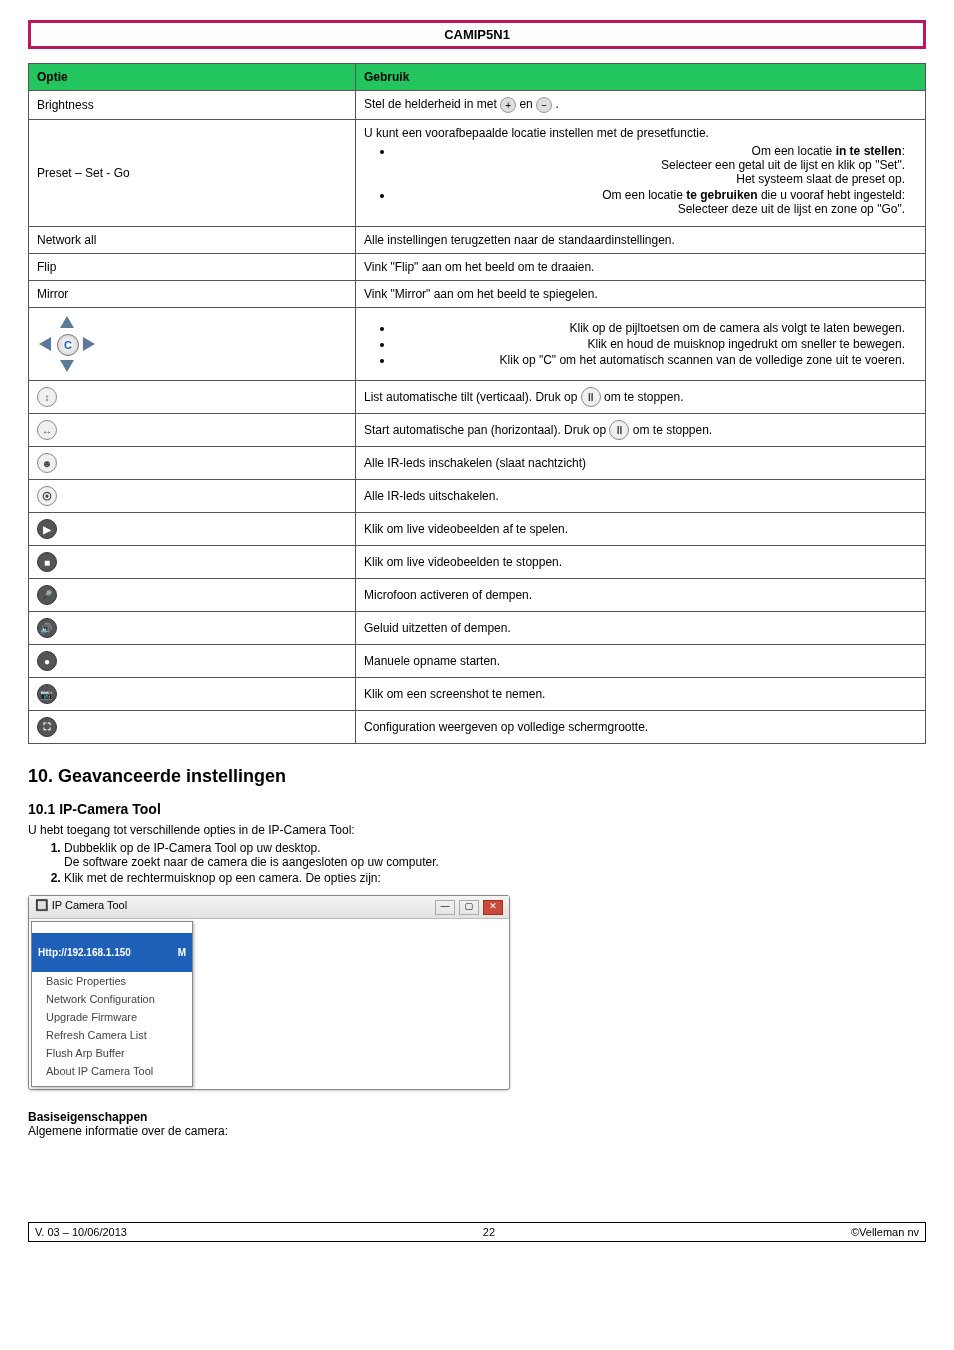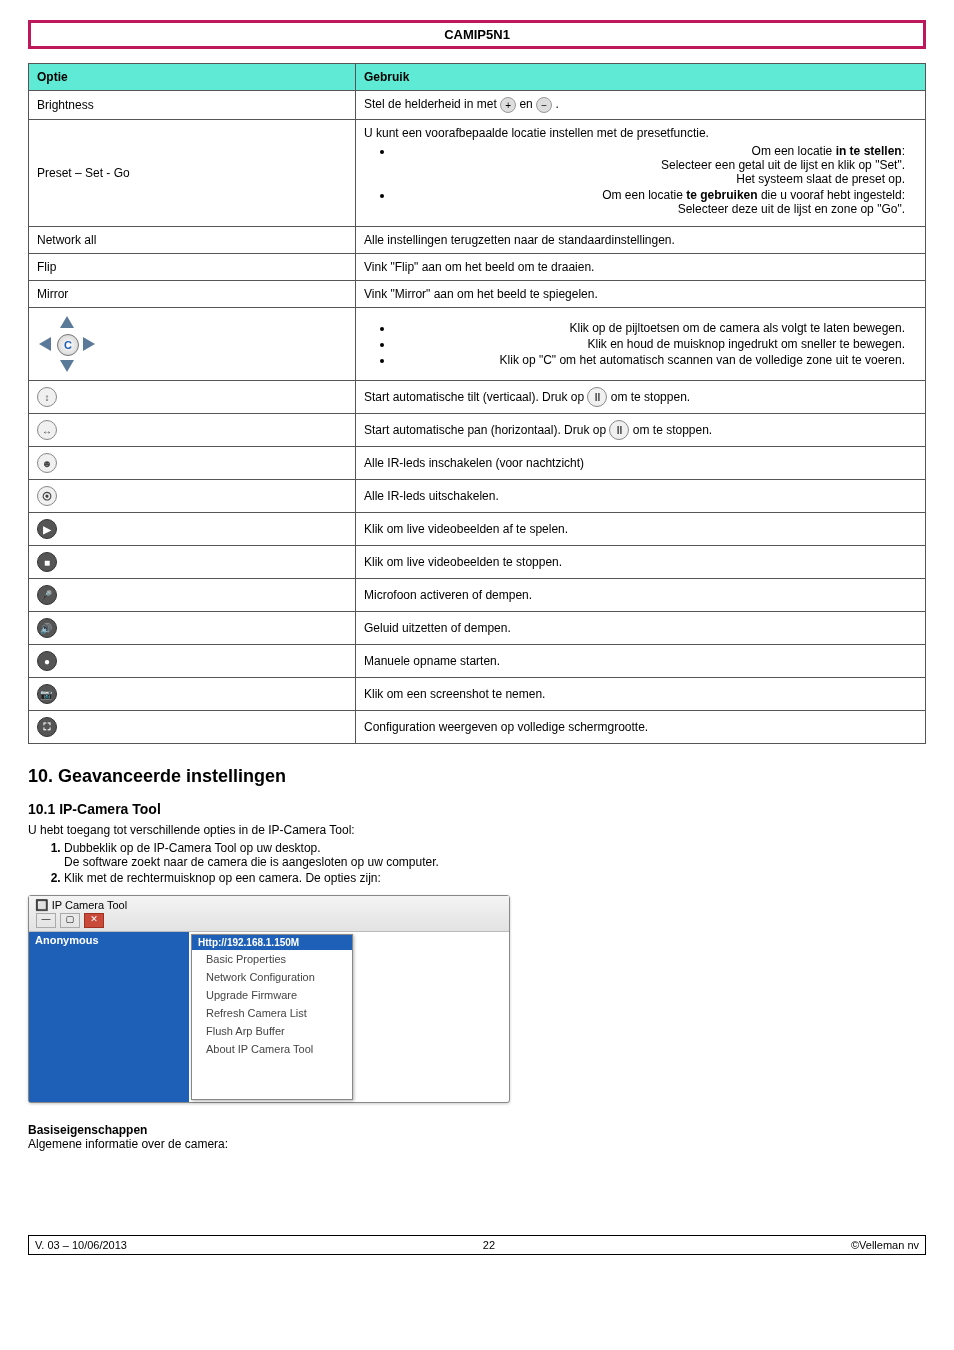--- a/index.html
+++ b/index.html
@@ -25,21 +25,21 @@
     margin-bottom: 20px;
   }
   table.main td, table.main th {
     border: 1px solid #555;
     padding: 6px 8px;
     vertical-align: middle;
     text-align: left;
   }
   table.main th {
     font-weight: bold;
-    background: #5eead4;
+    background: #22c55e;
   }
   .col-left {
     width: 310px;
   }
   ul.compact {
     margin: 4px 0;
     padding-left: 18px;
   }
   ul.compact li {
     margin: 2px 12px;
@@ -95,21 +95,20 @@
     margin: 6px 0 20px 0;
     box-shadow: 0 1px 3px rgba(0,0,0,0.2);
   }
   .app-titlebar {
     background: linear-gradient(#f4f4f4, #e2e2e2);
     padding: 3px 6px;
     font-size: 11px;
     display: flex;
     justify-content: space-between;
     border-bottom: 1px solid #bbb;
-    flex-direction: column;
   }
   .app-titlebar .controls span {
     display: inline-block;
     width: 18px;
     height: 13px;
     text-align: center;
     font-size: 9px;
     border: 1px solid #aaa;
     margin-left: 1px;
   }
@@ -134,25 +133,26 @@
     border: 1px solid #888;
     margin: 2px;
     background: #fff;
     box-shadow: 1px 1px 3px rgba(0,0,0,0.3);
     font-size: 11px;
     min-width: 160px;
   }
   .app-menu .menu-header {
     background: #1e60b8;
     color: #fff;
-    padding: 2px 6px;
+    padding: 14px 6px;
     font-size: 10px;
     font-weight: bold;
     display: flex;
-    justify-content: flex-start;
+    justify-content: space-between;
+    margin-top: 11px;
   }
   .app-menu .menu-item {
     padding: 3px 14px;
     color: #444;
   }
   .nav-cluster {
     position: relative;
     width: 56px;
     height: 56px;
     margin: 2px;
@@ -294,36 +294,36 @@
       <ul class="compact">
         <li>Klik op de pijltoetsen om de camera als volgt te laten bewegen.</li>
         <li>Klik en houd de muisknop ingedrukt om sneller te bewegen.</li>
         <li>Klik op "C" om het automatisch scannen van de volledige zone uit te voeren.</li>
       </ul>
     </td>
   </tr>
   <tr>
     <td><span class="round-icon light">↕</span></td>
     <td>
-      <span>Start automatische tilt (verticaal). Druk op </span>
+      <span>List automatische tilt (verticaal). Druk op </span>
       <span class="round-icon light">II</span>
       <span> om te stoppen.</span>
     </td>
   </tr>
   <tr>
     <td><span class="round-icon light">↔</span></td>
     <td>
       <span>Start automatische pan (horizontaal). Druk op </span>
       <span class="round-icon light">II</span>
       <span> om te stoppen.</span>
     </td>
   </tr>
   <tr>
     <td><span class="round-icon light">☻</span></td>
-    <td>Alle IR-leds inschakelen (voor nachtzicht)</td>
+    <td>Alle IR-leds inschakelen (slaat nachtzicht)</td>
   </tr>
   <tr>
     <td><span class="round-icon light">⦿</span></td>
     <td>Alle IR-leds uitschakelen.</td>
   </tr>
   <tr>
     <td><span class="round-icon dark">▶</span></td>
     <td>Klik om live videobeelden af te spelen.</td>
   </tr>
   <tr>
@@ -364,21 +364,20 @@
 <div class="app-window">
   <div class="app-titlebar">
     <span>🔲 <span>IP Camera Tool</span></span>
     <span class="controls">
       <span>—</span>
       <span>▢</span>
       <span class="close">✕</span>
     </span>
   </div>
   <div class="app-body">
-    <div class="app-list">Anonymous</div>
     <div class="app-menu">
       <div class="menu-header">
         <span>Http://192.168.1.150</span>
         <span>M</span>
       </div>
       <div class="menu-item">Basic Properties</div>
       <div class="menu-item">Network Configuration</div>
       <div class="menu-item">Upgrade Firmware</div>
       <div class="menu-item">Refresh Camera List</div>
       <div class="menu-item">Flush Arp Buffer</div>

